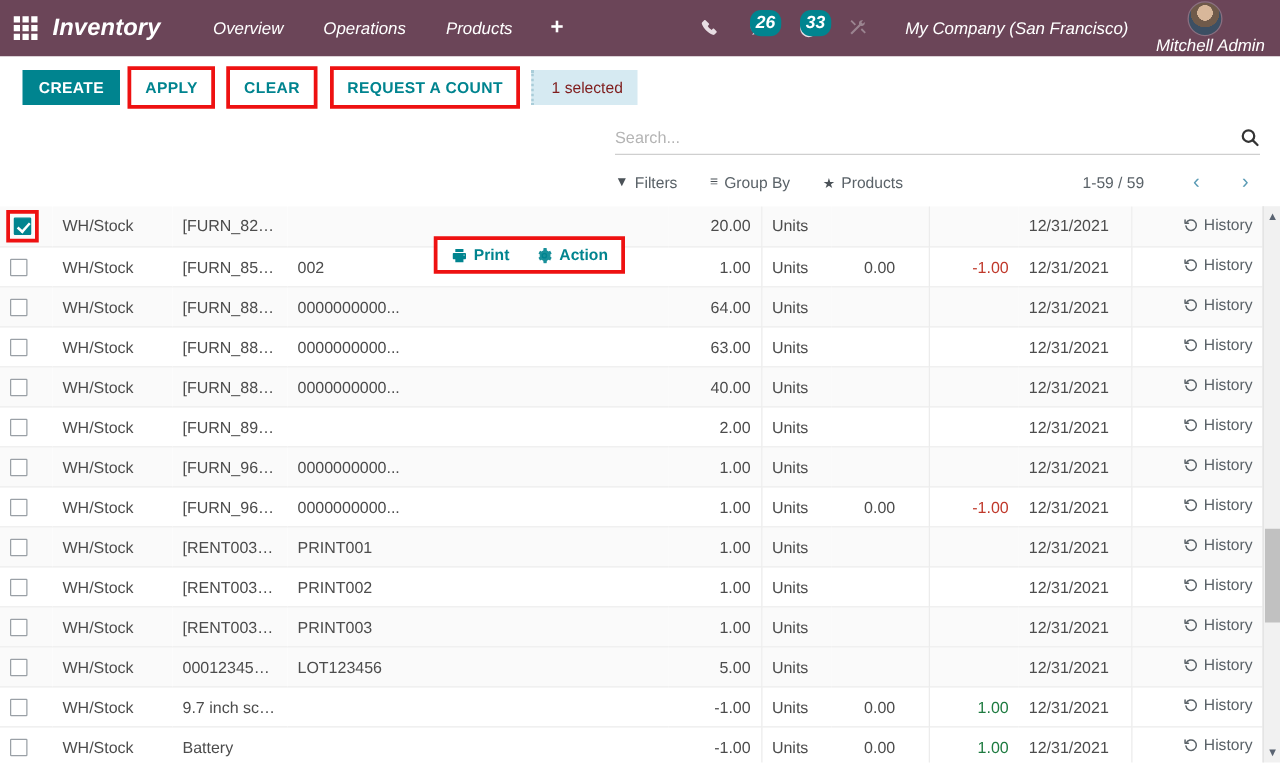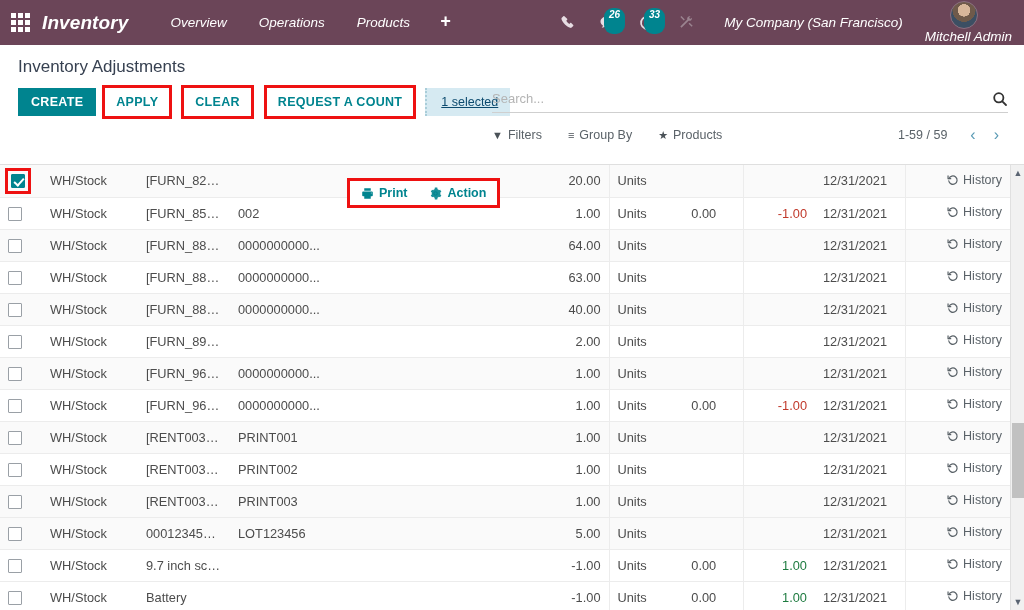--- a/index.html
+++ b/index.html
@@ -64,24 +64,24 @@
     display: flex;
     align-items: center;
     color: #e7dde3;
   }
   .nav-icon svg { display: block; }
   .badge-count {
     position: absolute;
     top: -7px; right: 2px;
     background: #00848f;
     color: #ffffff;
-    font-size: 10px;
+    font-size: 14px;
     font-weight: bold;
     border-radius: 9px;
-    padding: 1px 5px 14px;
+    padding: 1px 5px 4px;
     line-height: 1.15;
     min-width: 18px;
     text-align: center;
   }
   .nav-icon.dim { color: #9b8490; }
   .company-name {
     font-size: 13.5px;
     padding: 0 16px 0 18px;
     cursor: pointer;
     white-space: nowrap;
@@ -146,27 +146,26 @@
   
   .anno {
     outline: 3px solid #ee1111;
     outline-offset: 0px;
     position: relative;
     z-index: 3;
   }
   .sel-wrap { margin-left: 12px; display: flex; align-items: center; }
   .sel-badge {
     background: #d6eaf2;
-    color: #0c4a6e;
+    color: #7f1d1d;
     font-size: 12.5px;
     padding: 7px 12px 7px 14px;
     border-left: 2px dotted #a9cdd9;
     cursor: pointer;
     white-space: nowrap;
-    text-decoration: underline;
   }
   .act-bar {
     position: absolute;
     left: 350px;
     top: 136px;
     display: flex;
     align-items: center;
     background: #ffffff;
     z-index: 4;
   }
@@ -222,21 +221,21 @@
     color: #5a6268;
     margin-right: 26px;
     cursor: pointer;
     white-space: nowrap;
   }
   .filter-item .gly { color: #4b5258; font-size: 11px; }
   .pager {
     margin-left: auto;
     display: flex;
     align-items: center;
-    gap: 0;
+    gap: 16px;
   }
   .pager-text {
     font-size: 12.5px;
     color: #5a6268;
     margin-right: 14px;
     white-space: nowrap;
   }
   .pager-btn {
     color: #5b9bb5;
     font-size: 16px;
@@ -398,21 +397,20 @@
     </div>
     <div class="company-name">My Company (San Francisco)</div>
     <div class="user-block">
       <div class="avatar"></div>
       <div class="user-name">Mitchell Admin</div>
     </div>
   </div>
 </div>
 
 <div class="control-panel">
-  <div class="page-title">Inventory Adjustments</div>
 
   <div class="btn-row">
     <button class="btn-create">CREATE</button>
     <span class="anno" style="margin-left:9px;">
       <button class="btn-plain">APPLY</button>
     </span>
     <span class="anno" style="margin-left:15px;">
       <button class="btn-plain">CLEAR</button>
     </span>
     <span class="anno" style="margin-left:16px;">

